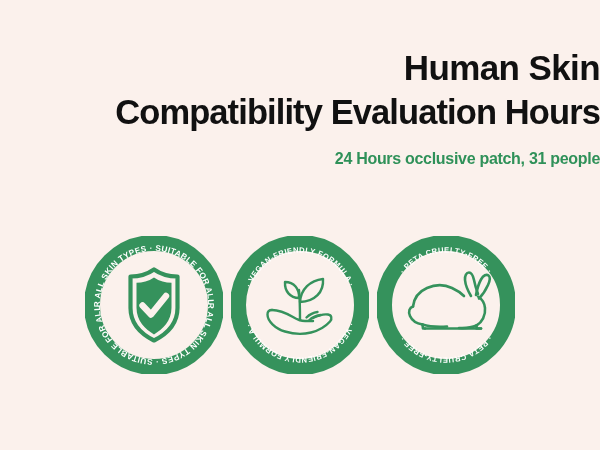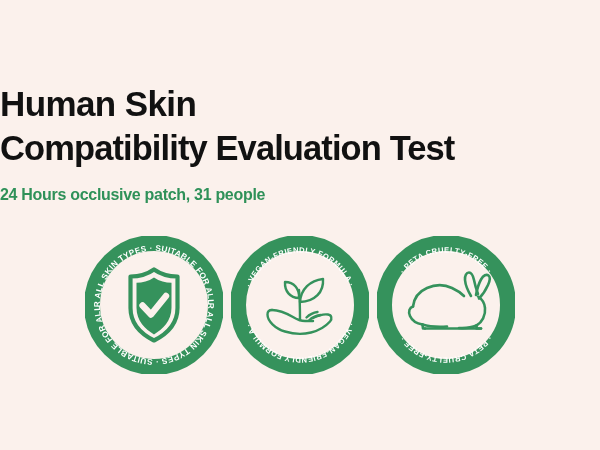--- a/index.html
+++ b/index.html
@@ -19,22 +19,22 @@
     background: #FBF1EC;
     box-sizing: border-box;
     display: flex;
     flex-direction: column;
     align-items: center;
   }
 
   
   .title-block {
     width: 100%;
-    text-align: left;
-    margin-top: 82px;
+    text-align: right;
+    margin-top: 46px;
   }
   .title-line {
     display: block;
     color: #111111;
     font-family: "Liberation Sans", sans-serif;
     font-weight: bold;
     font-size: 35px;
     line-height: 44px;
     letter-spacing: -0.6px;
     white-space: nowrap;
@@ -88,21 +88,21 @@
     letter-spacing: 0.5px;
   }
 </style>
 </head>
 <body>
 
 <div id="poster">
 
   <div class="title-block">
     <span class="title-line l1">Human Skin</span>
-    <span class="title-line l2">Compatibility Evaluation Test</span>
+    <span class="title-line l2">Compatibility Evaluation Hours</span>
     <span class="subtitle">24 Hours occlusive patch, 31 people</span>
   </div>
 
   <div class="badge-row">
 
     <div class="badge">
       <svg viewBox="0 0 138 138" xmlns="http://www.w3.org/2000/svg">
         <defs>
           <path id="b1-top" d="M 69,69 m 0,-55.5 a 55.5,55.5 0 1,1 -0.1,0" fill="none"></path>
           <path id="b1-arc-top" d="M 14.8,69 A 54.2,54.2 0 0 1 123.2,69" fill="none"></path>

